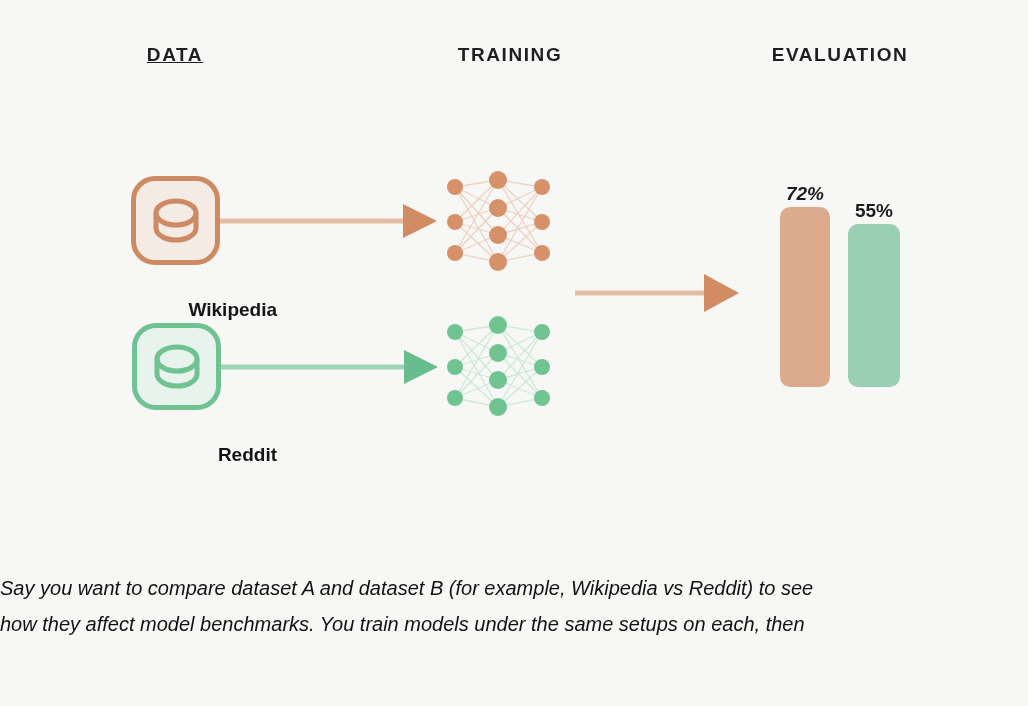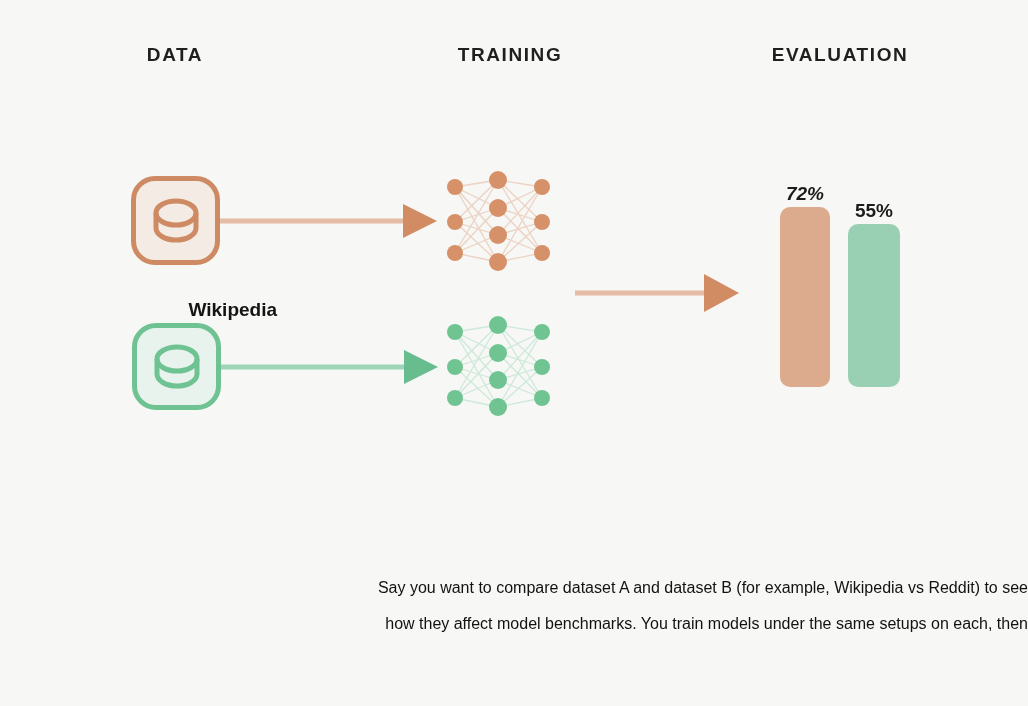--- a/index.html
+++ b/index.html
@@ -14,21 +14,21 @@
   .col-header {
     position: absolute;
     top: 44px;
     width: 200px;
     text-align: center;
     font-size: 19px;
     font-weight: 700;
     letter-spacing: 1.6px;
     color: #1f1f1f;
   }
-  #header-data { left: 75px; }
+  #header-data { left: 75px; text-decoration: underline; }
   #header-training { left: 410px; }
   #header-evaluation { left: 740px; }
 
   .db-box {
     position: absolute;
     width: 89px;
     height: 89px;
     box-sizing: border-box;
     border: 5px solid #999;
     border-radius: 24px;
@@ -65,24 +65,25 @@
     color: #1c1c1c;
   }
   #bar-label-0 { left: 775px; top: 183px; font-style: italic; }
   #bar-label-1 { left: 844px; top: 200px; }
 
   .caption {
     position: absolute;
     left: 0;
     right: 0;
     top: 570px;
-    text-align: right;
-    font-size: 16px;
+    text-align: left;
+    font-size: 20px;
     line-height: 36px;
     color: #121212;
+    font-style: italic;
   }
 </style>
 </head>
 <body>
 
 <div class="stage">
 
   <div class="col-header" id="header-data">DATA</div>
   <div class="col-header" id="header-evaluation">EVALUATION</div>
   <div class="col-header" id="header-training">TRAINING</div>
@@ -94,20 +95,21 @@
     </svg>
   </div>
   <div class="ds-label" id="label-wikipedia">Wikipedia</div>
 
   <div class="db-box" id="box-reddit" style="border-color: rgb(111, 194, 145); background: rgb(233, 243, 237);">
     <svg width="58" height="58" viewBox="0 0 58 58">
       <path d="M 9 21 L 9 36 A 20 12 0 0 0 49 36 L 49 21" fill="none" stroke-width="5" stroke="#6fc291"></path>
       <ellipse cx="29" cy="21" rx="20" ry="12" fill="none" stroke-width="5" stroke="#6fc291"></ellipse>
     </svg>
   </div>
+  <div class="ds-label" id="label-reddit">Reddit</div>
 
   <svg class="overlay" style="left:220px; top:202px;" width="218" height="38">
     <line x1="0" y1="19" x2="186" y2="19" stroke-width="5" stroke="#e5bda6"></line>
     <polygon points="183,2 217,19 183,36" fill="#d28c63"></polygon>
   </svg>
 
   <svg class="overlay" style="left:221px; top:348px;" width="218" height="38">
     <line x1="0" y1="19" x2="186" y2="19" stroke-width="5" stroke="#9ed5b8"></line>
     <polygon points="183,2 217,19 183,36" fill="#68bd8f"></polygon>
   </svg>

